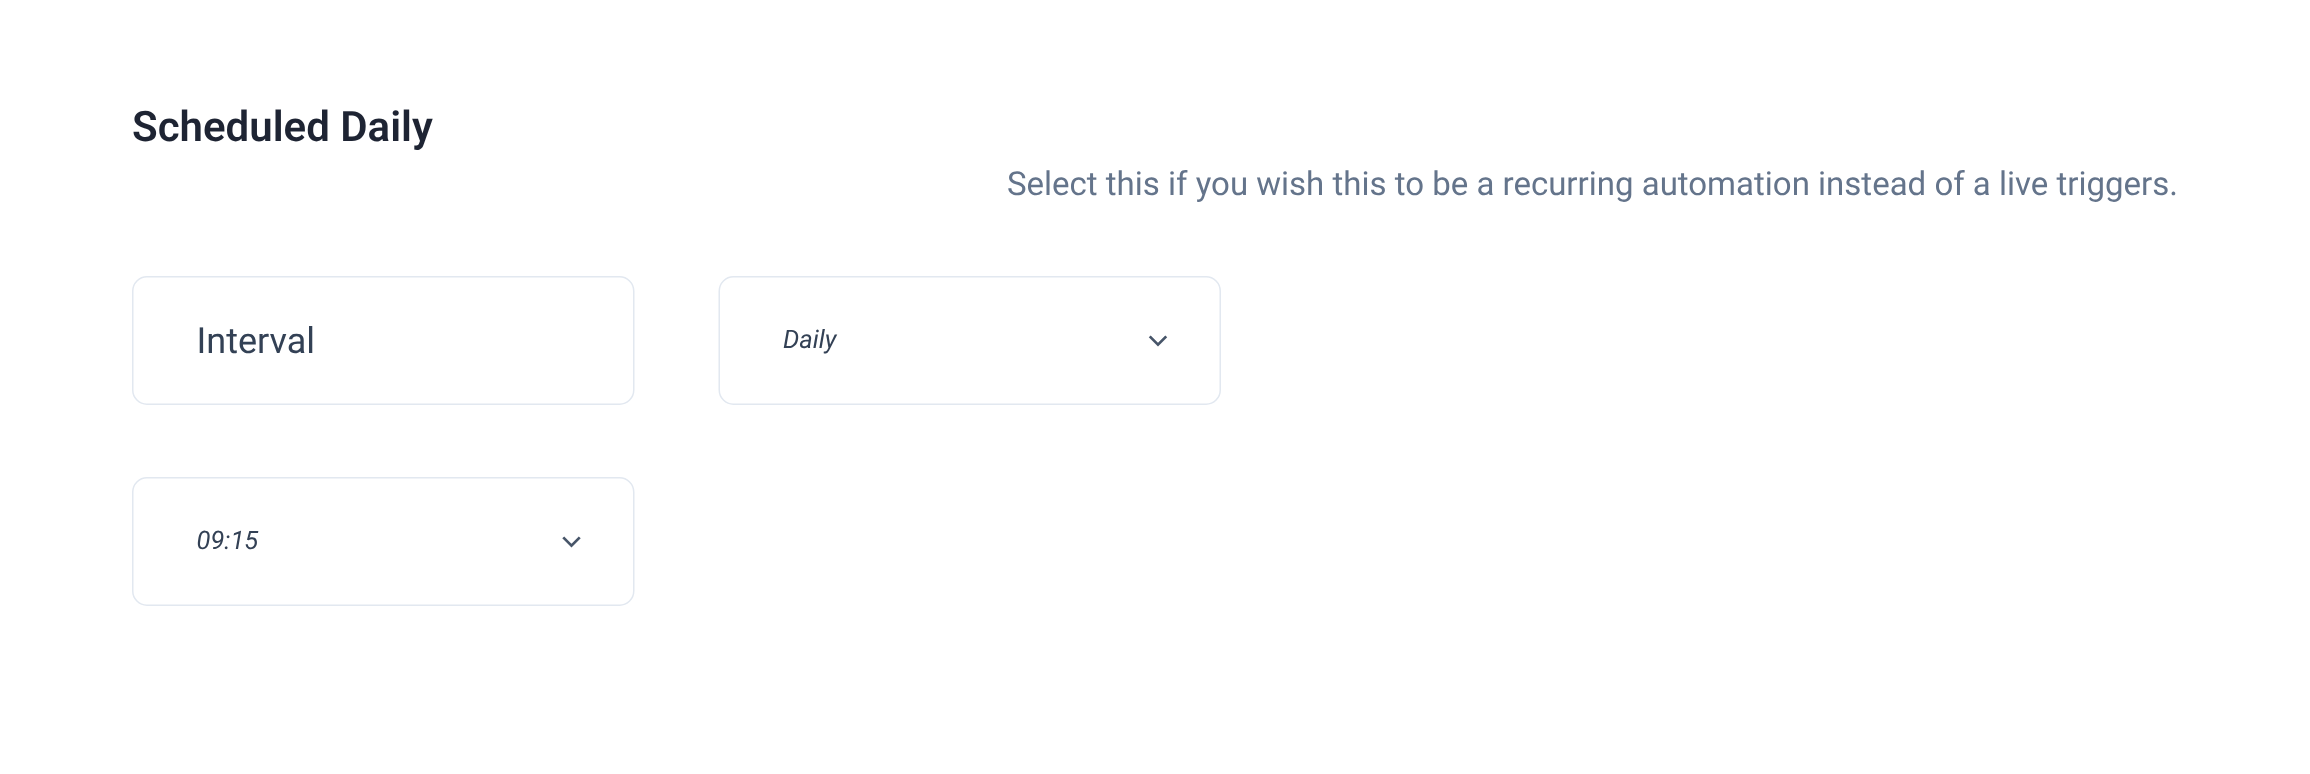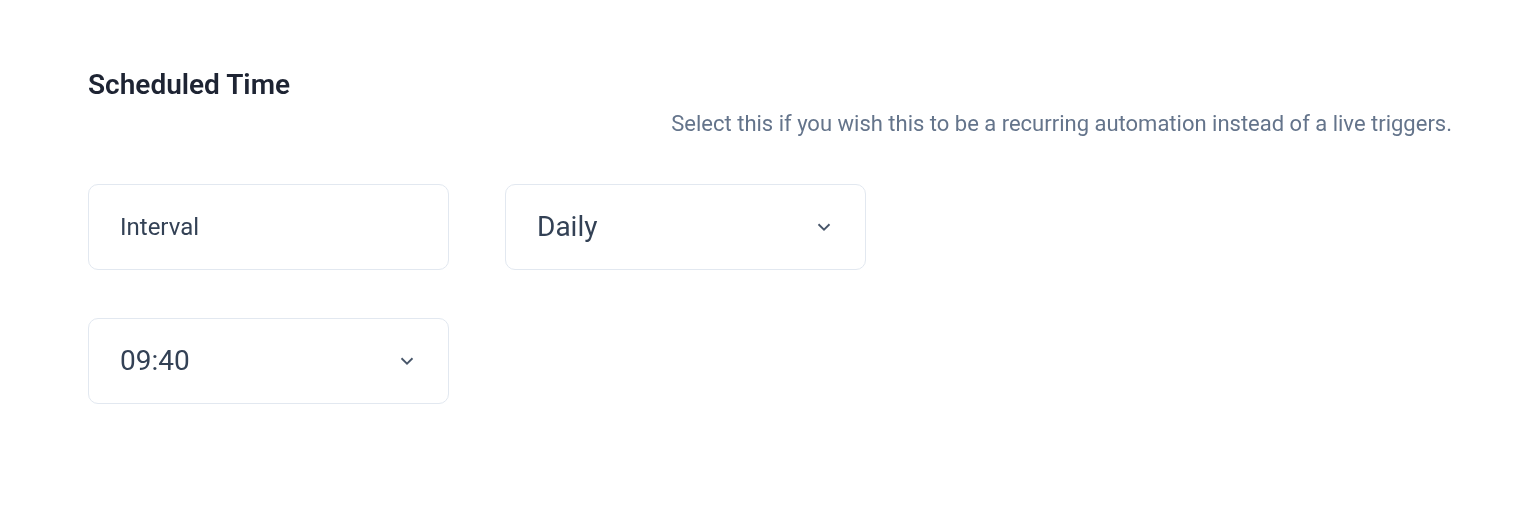--- a/index.html
+++ b/index.html
@@ -27,40 +27,41 @@
       margin-bottom: 44px;
       line-height: 1.4;
       text-align: right;
     }
     .row {
       display: flex;
       gap: 56px;
       margin-bottom: 48px;
     }
     .field-box {
-      width: 361px;
+      width: 335px;
       height: 86px;
       border: 1px solid #e2e8f0;
       border-radius: 10px;
       display: flex;
       align-items: center;
-      padding: 0 31px;
+      padding: 0 42px;
       background: #ffffff;
       position: relative;
     }
     .field-label {
       font-size: 24px;
       font-weight: 400;
       color: #334155;
     }
     .field-value {
-      font-size: 28px;
+      font-size: 17px;
       font-weight: 400;
       color: #334155;
       flex: 1;
+      font-style: italic;
     }
     .chevron {
       position: absolute;
       right: 30px;
       top: 50%;
       transform: translateY(-50%);
       display: flex;
       align-items: center;
       justify-content: center;
     }
@@ -72,40 +73,40 @@
       fill: none;
     }
     .select-box {
       cursor: pointer;
     }
   </style>
 </head>
 <body>
 
 <div>
-  <h2 class="section-title">Scheduled Time</h2>
+  <h2 class="section-title">Scheduled Daily</h2>
   <p class="section-description">Select this if you wish this to be a recurring automation instead of a live triggers.</p>
 
   <div class="row">
     <div class="field-box">
       <span class="field-label">Interval</span>
     </div>
     <div class="field-box select-box">
       <span class="field-value">Daily</span>
       <span class="chevron">
         <svg viewBox="0 0 24 24">
             <polyline points="6 9 12 15 18 9"></polyline>
           </svg>
       </span>
     </div>
   </div>
 
   <div class="row">
     <div class="field-box select-box">
-      <span class="field-value">09:40</span>
+      <span class="field-value">09:15</span>
       <span class="chevron">
         <svg viewBox="0 0 24 24">
             <polyline points="6 9 12 15 18 9"></polyline>
           </svg>
       </span>
     </div>
   </div>
 </div>
 
 </body></html>

